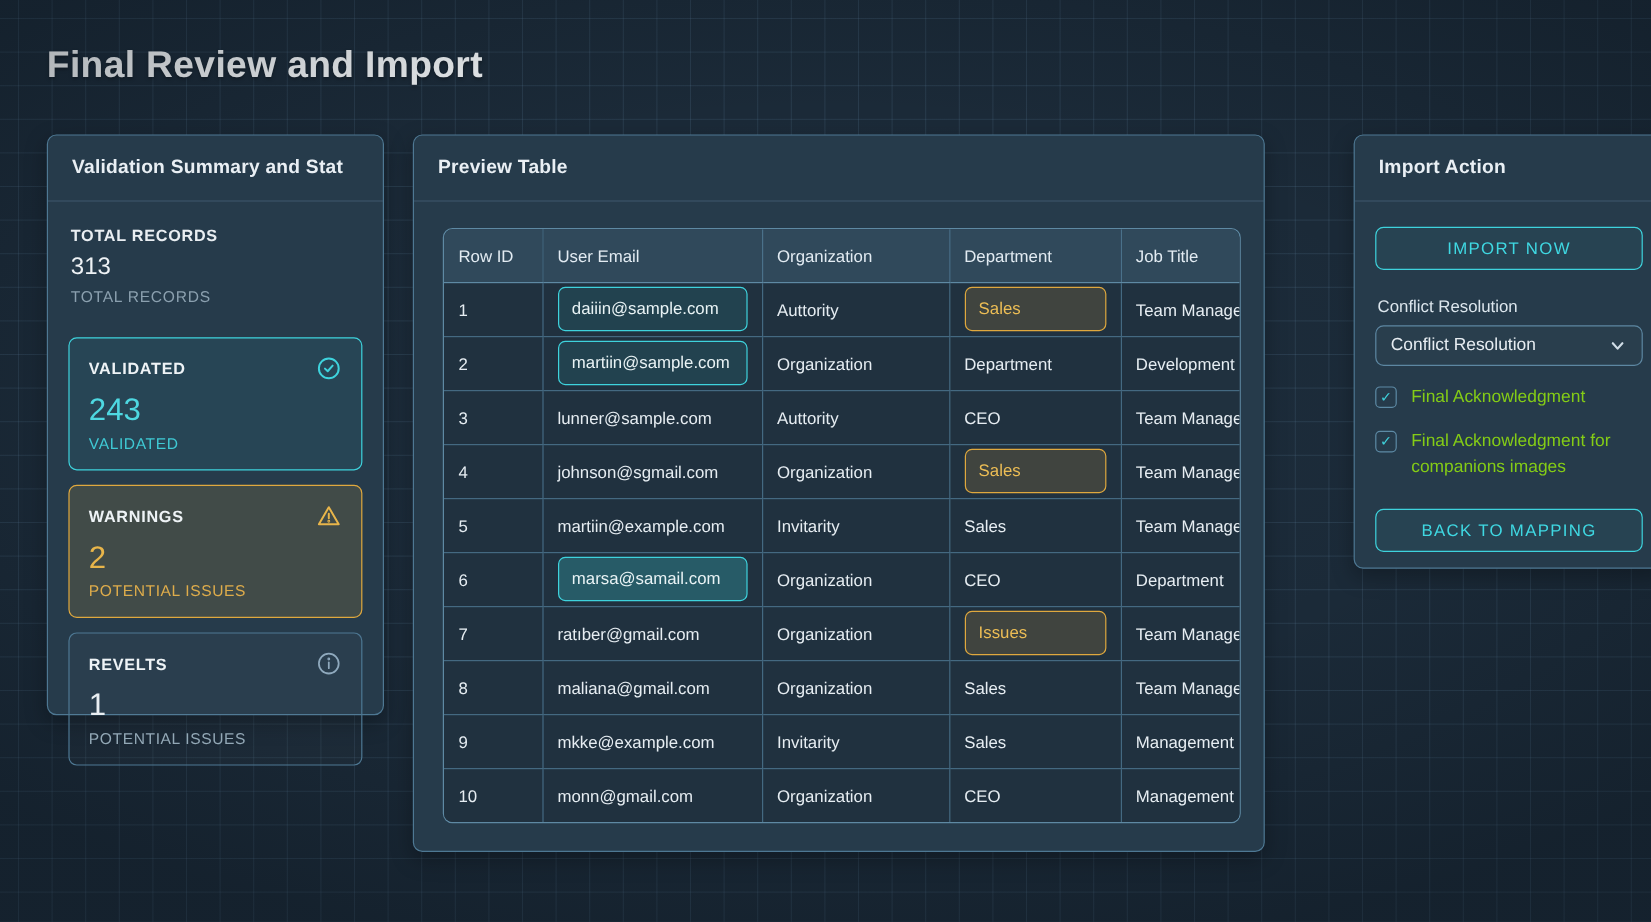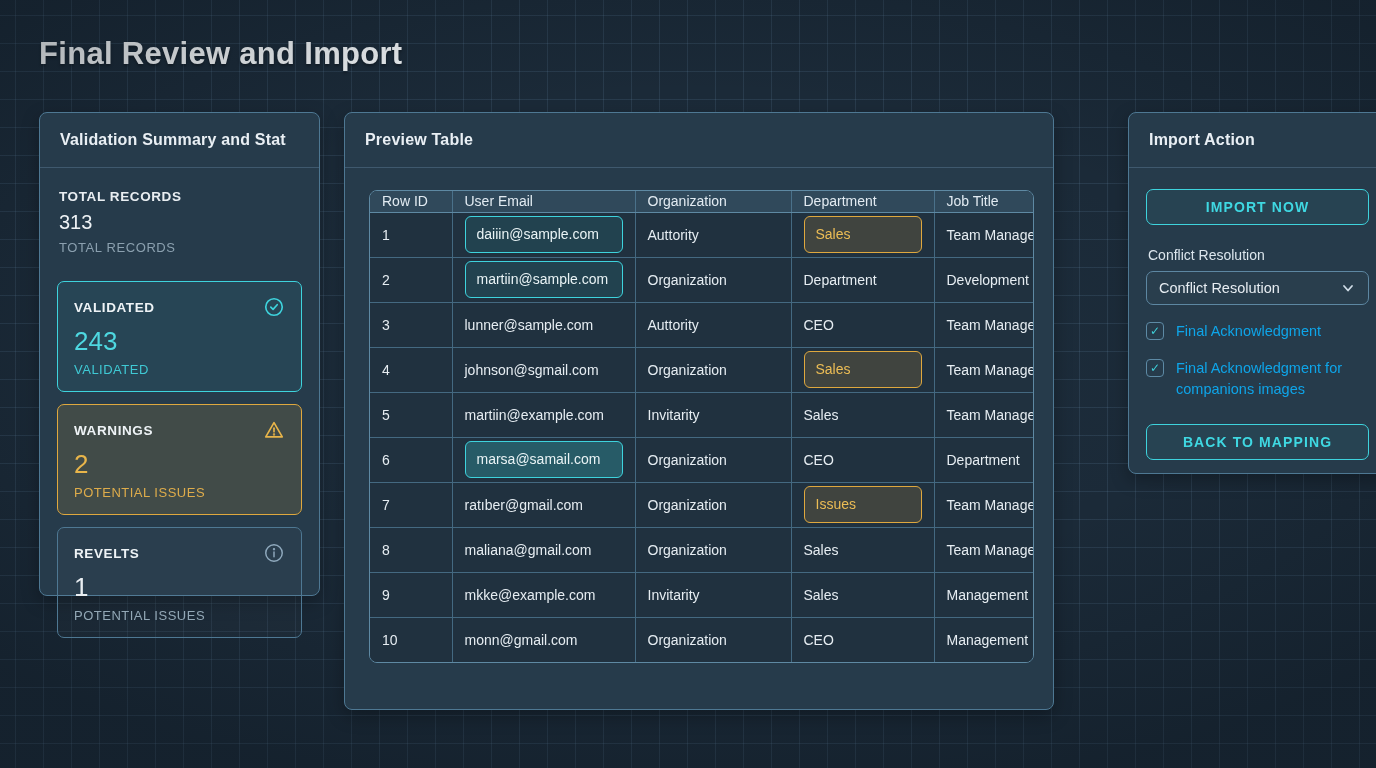--- a/index.html
+++ b/index.html
@@ -58,21 +58,21 @@
   .card-icon{width:22px;height:22px;flex:0 0 auto;}
 
   
   .table-wrap{
     margin:22px 24px 0 24px;width:663px;border:1px solid #5e89a3;border-radius:8px;
     overflow:hidden;background:#20313f;
   }
   table.preview{border-collapse:collapse;table-layout:fixed;width:663px;}
   table.preview th{
     background:#30495b;color:#e2ebf2;font-size:14px;font-weight:500;text-align:left;
-    height:21px;padding:0 12px;border-right:1px solid #4a718a;border-bottom:1px solid #5e89a3;
+    height:44px;padding:0 12px;border-right:1px solid #4a718a;border-bottom:1px solid #5e89a3;
     white-space:nowrap;overflow:hidden;box-sizing:border-box;
   }
   table.preview td{
     background:#20313f;color:#e6edf2;font-size:14px;height:45px;padding:0 12px;
     border-right:1px solid #446981;border-bottom:1px solid #446981;
     white-space:nowrap;overflow:hidden;box-sizing:border-box;
   }
   table.preview th:last-child, table.preview td:last-child{border-right:none;}
   table.preview tr:last-child td{border-bottom:none;}
   td.boxed{padding:0 4px;}
@@ -81,35 +81,35 @@
     padding:0 11px;overflow:hidden;white-space:nowrap;
   }
   .email-box{border:1.5px solid #3ed3dd;background:rgba(62,211,221,0.10);color:#e9f3f5;}
   .email-box.strong{background:rgba(62,211,221,0.26);}
   .warn-box{border:1.5px solid #dfa83e;background:rgba(224,169,63,0.17);color:#ecbd55;}
 
   
   .cta-button{
     display:block;width:100%;box-sizing:border-box;height:36px;border-radius:7px;
     border:1.5px solid #3ed3dd;background:rgba(62,211,221,0.05);color:#3fd8e2;
-    font-family:inherit;font-size:14px;font-weight:700;letter-spacing:1.1px;cursor:pointer;
+    font-family:inherit;font-size:14px;font-weight:400;letter-spacing:1.1px;cursor:pointer;
   }
   .field-label{font-size:14px;color:#dce6ed;margin:22px 2px 8px 2px;}
   .select-box{
     display:flex;align-items:center;justify-content:space-between;height:34px;
     border:1px solid #5d87a2;border-radius:7px;padding:0 12px;box-sizing:border-box;
     color:#e7edf2;font-size:14.5px;cursor:pointer;background:rgba(255,255,255,0.015);
   }
   .checkbox-row{display:flex;align-items:flex-start;margin-top:16px;cursor:pointer;}
   .checkbox-box{
     width:18px;height:18px;border:1.5px solid #5d8aa5;border-radius:4px;flex:0 0 auto;
     display:flex;align-items:center;justify-content:center;box-sizing:border-box;margin-top:1px;
   }
   .checkbox-check{color:#3fd0da;font-size:12px;line-height:1;}
-  .checkbox-label{font-size:14.5px;color:#0ea5e9;margin-left:12px;line-height:1.45;}
+  .checkbox-label{font-size:14.5px;color:#84cc16;margin-left:12px;line-height:1.45;}
   .back-button{margin-top:24px;}
 </style>
 </head>
 <body>
 
 <h1 class="page-title">Final Review and Import</h1>
 
 <section class="panel" id="validation-panel">
   <div class="panel-header">
     <span class="panel-title">Validation Summary and Stat</span>

